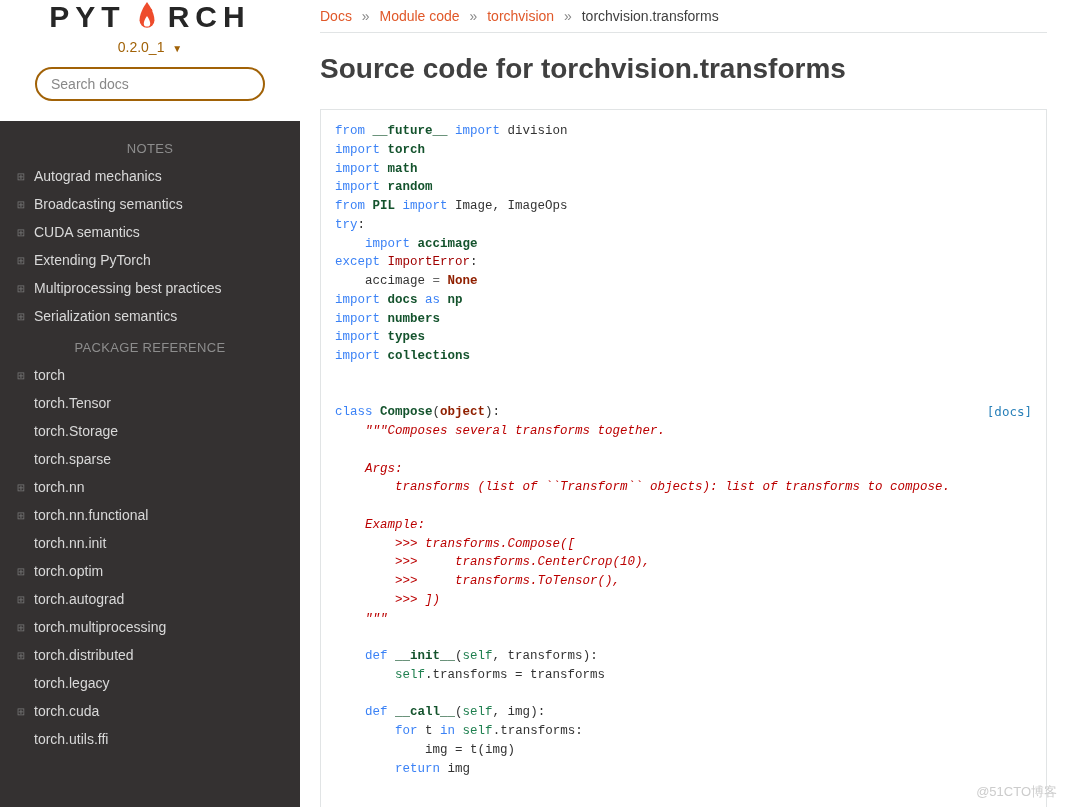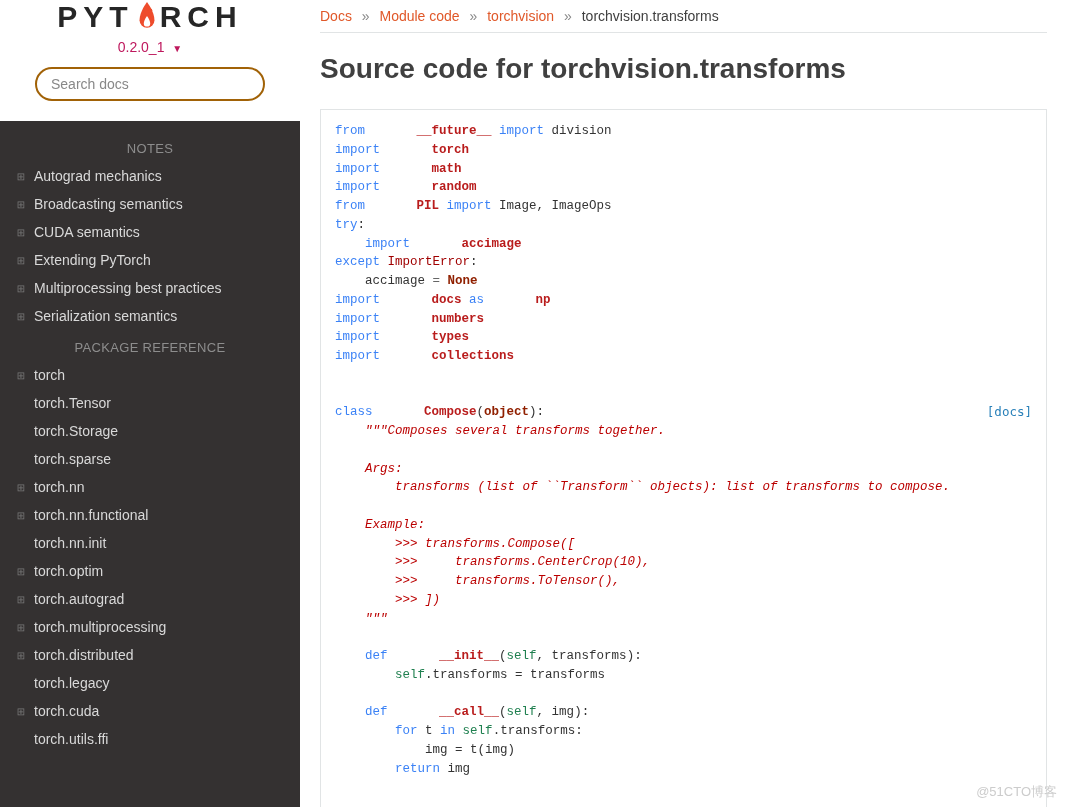--- a/index.html
+++ b/index.html
@@ -20,31 +20,31 @@
 }
 .sidebar-header {
   background: #fff;
   padding: 0 20px 10px 20px;
   text-align: center;
 }
 .logo {
   display: flex;
   align-items: center;
   justify-content: center;
-  gap: 0;
+  gap: 8px;
   margin: 0 0 5px 0;
 }
 .logo-text {
   font-size: 30px;
   font-weight: 700;
   letter-spacing: 6px;
   color: #262626;
 }
 .version {
-  color: #be185d;
+  color: #a16207;
   font-size: 14px;
   font-weight: 400;
 }
 .version-caret {
   font-size: 10px;
   margin-left: 4px;
 }
 .search-box {
   margin: 12px 15px 10px 15px;
   border: 2px solid #a16207;
@@ -116,21 +116,21 @@
   padding: 12px 14px;
   font-family: Consolas, "Courier New", monospace;
   font-size: 12.5px;
   line-height: 1.5;
   color: #333;
   white-space: pre;
   overflow-x: auto;
   position: relative;
 }
 .kw { color: #3b82f6; font-weight: normal; }
-.bl { color: #b91c1c; font-weight: bold; margin-left: 44px; }
+.bl { color: #14532d; font-weight: bold; }
 .red { color: #a00000; }
 .doc { color: #bb0000; font-style: italic; }
 .op { color: #666; }
 .mag { color: #902000; font-weight: bold; }
 .self { color: #208050; }
 .docs-link {
   position: absolute;
   right: 14px;
   color: #2980b9;
   font-family: Consolas, monospace;

